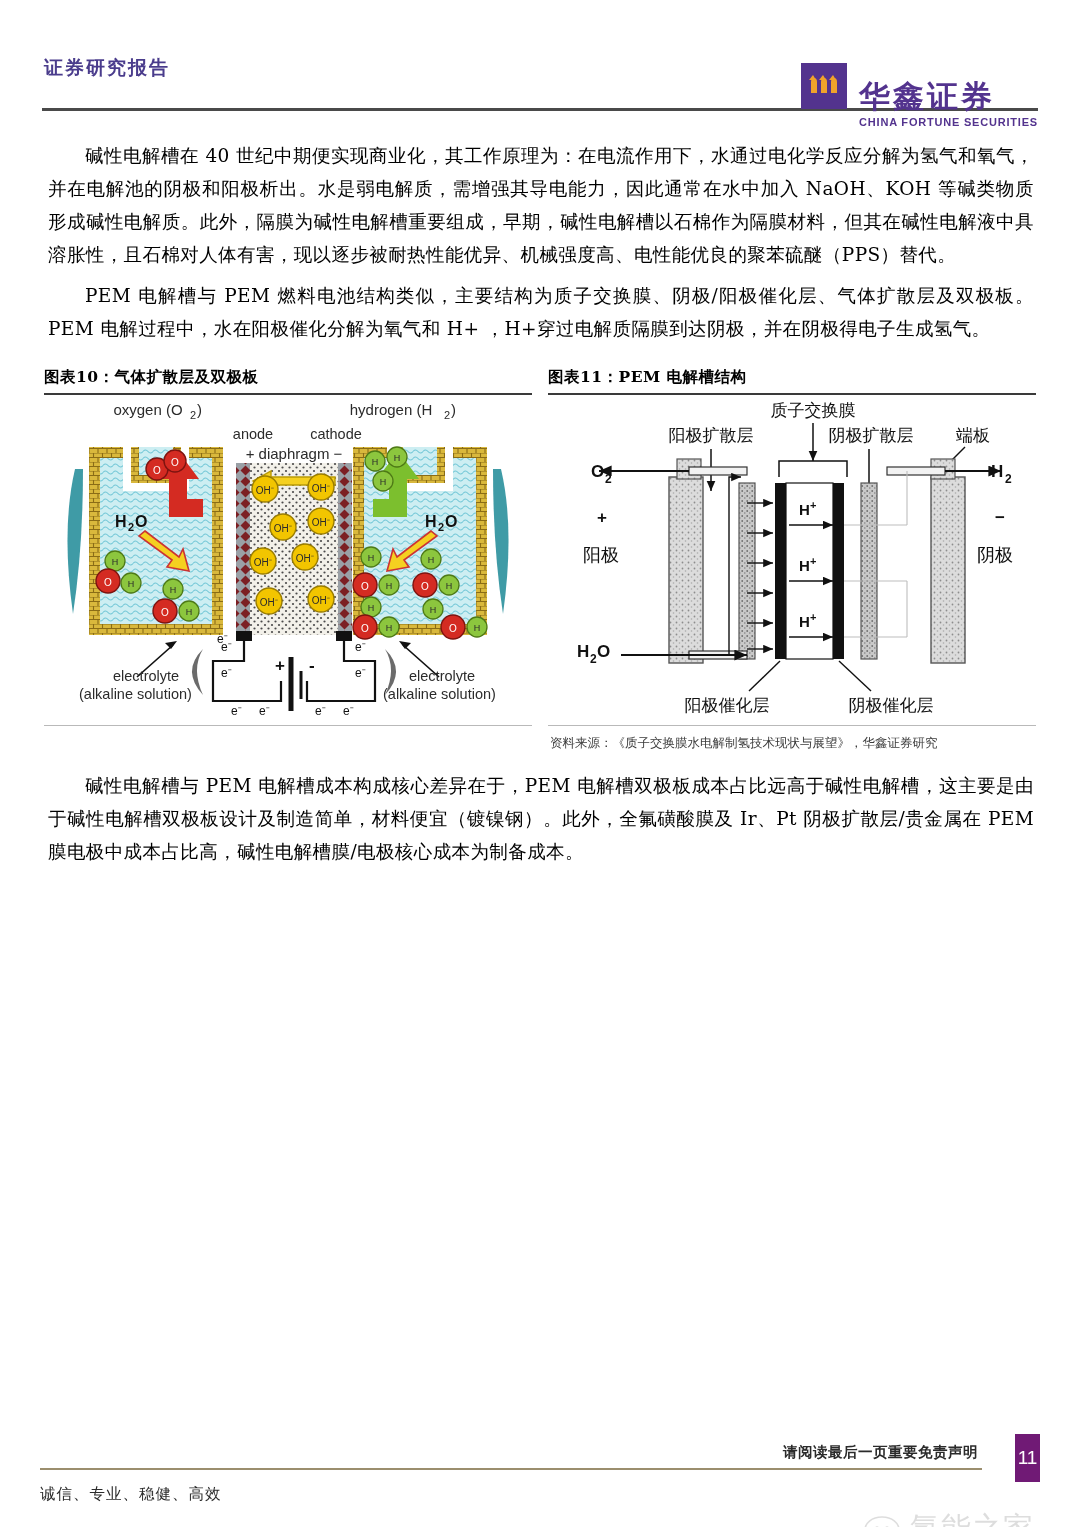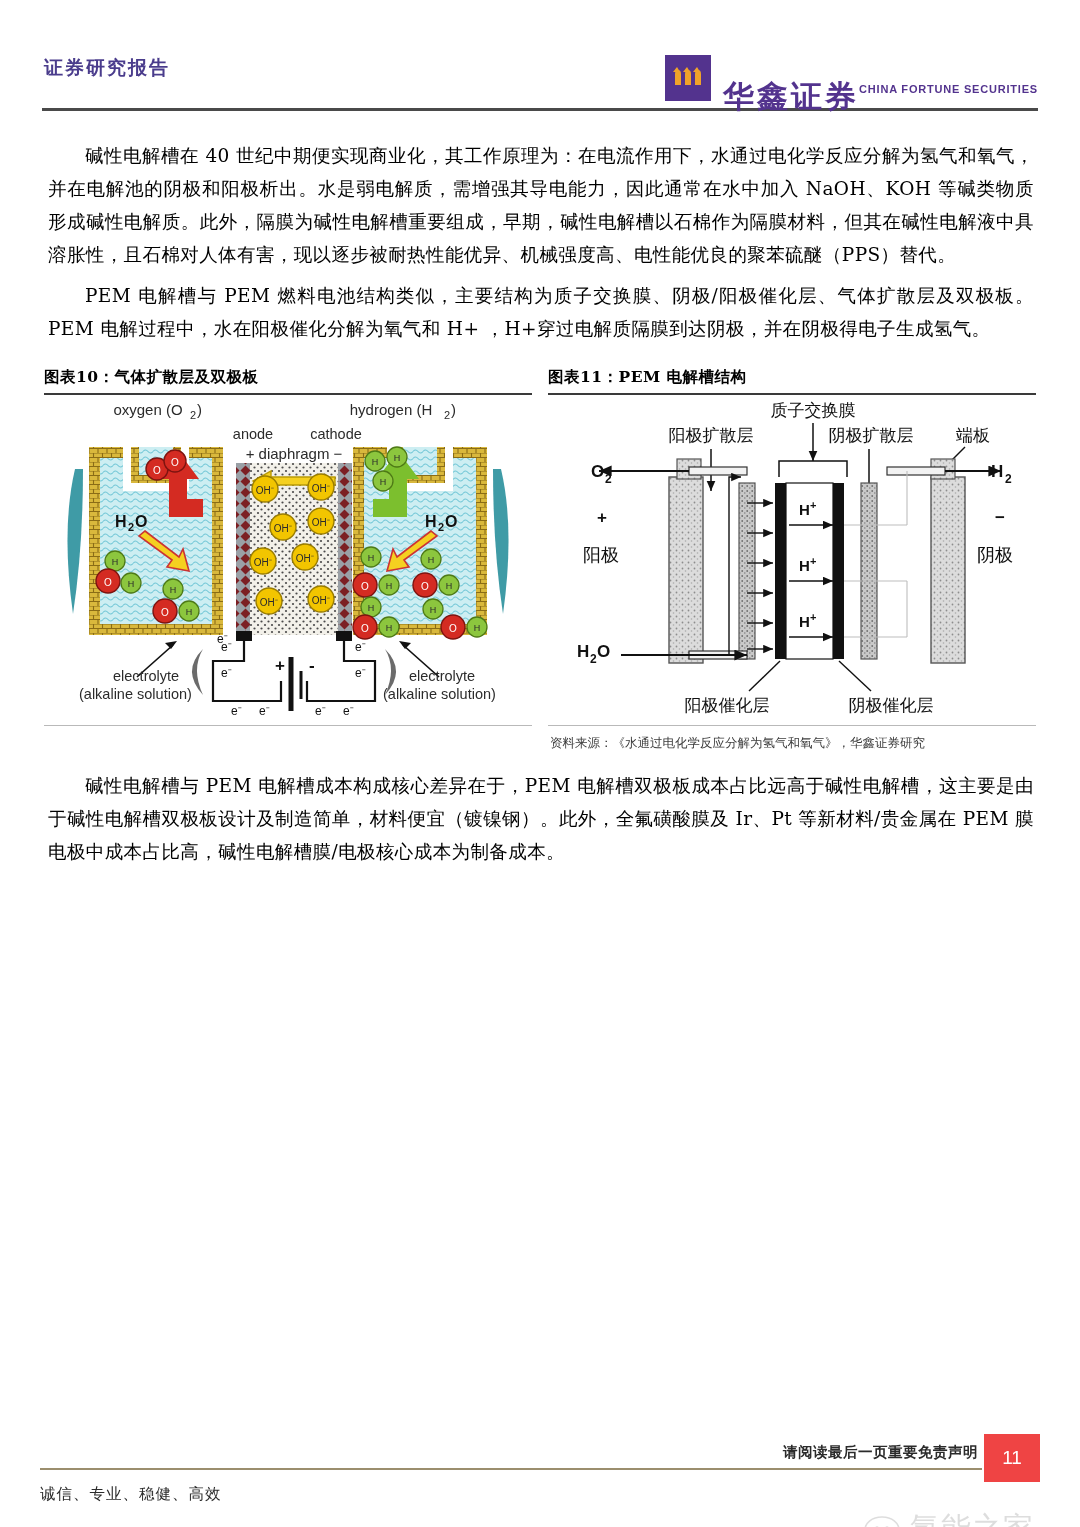--- a/index.html
+++ b/index.html
@@ -21,21 +21,21 @@
     font-family: "DejaVu Serif", serif;
     font-weight: 700; font-size: 19px; color: #4a3c8c;
     letter-spacing: 2px; transform: translateY(-50%);
   }
   .logo { position: absolute; right: 2px; top: 44px; display: flex; align-items: center; gap: 12px; }
   .logo-mark {
     width: 46px; height: 46px; background: #53338e;
     display: flex; align-items: center; justify-content: center;
   }
   .logo-mark svg { display: block; }
-  .logo-text { display: flex; align-items: flex-start; margin-top: 36px; }
+  .logo-text { display: flex; flex-direction: column; align-items: flex-start; margin-top: 36px; }
   .logo-cn {
     font-family: "DejaVu Serif", serif; font-weight: 700;
     font-size: 31px; color: #53338e; letter-spacing: 3px; line-height: 1.05;
   }
   .logo-en {
     font-family: "Liberation Sans", sans-serif; font-weight: 700;
     font-size: 11px; color: #53338e; letter-spacing: 0.8px; margin-top: 3px;
   }
   .header-rule { height: 3px; background: #4a4a4a; margin: 0 2px 0 2px; }
 
@@ -78,21 +78,21 @@
   
   .footer { position: absolute; left: 40px; right: 40px; bottom: 22px; }
   .footer-top { position: relative; height: 34px; }
   .footer-disclaimer {
     position: absolute; right: 62px; bottom: 6px;
     font-family: "DejaVu Serif", serif; font-size: 14.5px;
     font-weight: 700; color: #2b2b2b; letter-spacing: 0.5px;
   }
   .page-badge {
     position: absolute; right: 0; bottom: -14px;
-    width: 56px; height: 48px; background: #ef4444;
+    width: 25px; height: 48px; background: #701a75;
     color: #fff; font-family: "Liberation Sans", sans-serif;
     font-size: 19px; display: flex; align-items: center; justify-content: center;
   }
   .footer-rule { height: 2px; background: #9b8e6e; margin-right: 58px; }
   .footer-slogan {
     margin-top: 14px;
     font-family: "DejaVu Serif", serif; font-size: 15.5px;
     color: #2b2b2b; letter-spacing: 1px;
   }
   .watermark {
@@ -436,25 +436,25 @@
             <text x="36" y="258" font-size="17" font-weight="700" fill="#111" font-family="'Liberation Serif', serif">O</text>
 
             <line x1="219" y1="262" x2="188" y2="292" stroke="#111" stroke-width="1.4"></line>
             <line x1="278" y1="262" x2="310" y2="292" stroke="#111" stroke-width="1.4"></line>
             <text x="166" y="312" font-size="17" fill="#111" font-family="'DejaVu Serif', serif" text-anchor="middle">阳极催化层</text>
             <text x="330" y="312" font-size="17" fill="#111" font-family="'DejaVu Serif', serif" text-anchor="middle">阴极催化层</text>
           </svg>
 
         </div>
       </div>
-      <div class="fig-source">资料来源：《水通过电化学反应分解为氢气和氧气》，华鑫证券研究</div>
+      <div class="fig-source">资料来源：《质子交换膜水电解制氢技术现状与展望》，华鑫证券研究</div>
     </div>
   </div>
 
-  <p class="para gap">碱性电解槽与 PEM 电解槽成本构成核心差异在于，PEM 电解槽双极板成本占比远高于碱性电解槽，这主要是由于碱性电解槽双极板设计及制造简单，材料便宜（镀镍钢）。此外，全氟磺酸膜及 Ir、Pt 等新材料/贵金属在 PEM 膜电极中成本占比高，碱性电解槽膜/电极核心成本为制备成本。</p>
+  <p class="para gap">碱性电解槽与 PEM 电解槽成本构成核心差异在于，PEM 电解槽双极板成本占比远高于碱性电解槽，这主要是由于碱性电解槽双极板设计及制造简单，材料便宜（镀镍钢）。此外，全氟磺酸膜及 Ir、Pt 阴极扩散层/贵金属在 PEM 膜电极中成本占比高，碱性电解槽膜/电极核心成本为制备成本。</p>
 
   <div class="footer">
     <div class="footer-top">
       <div class="footer-disclaimer">请阅读最后一页重要免责声明</div>
       <div class="page-badge">11</div>
     </div>
     <div class="footer-rule"></div>
     <div class="footer-slogan">诚信、专业、稳健、高效</div>
     <div class="watermark">
       <svg width="40" height="32" viewBox="0 0 40 32" aria-hidden="true">

